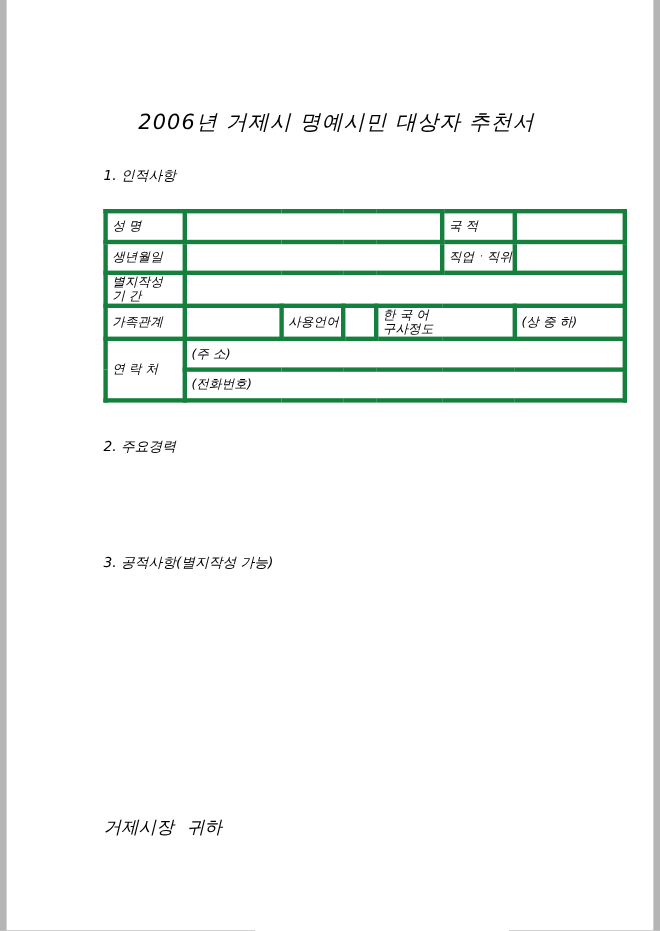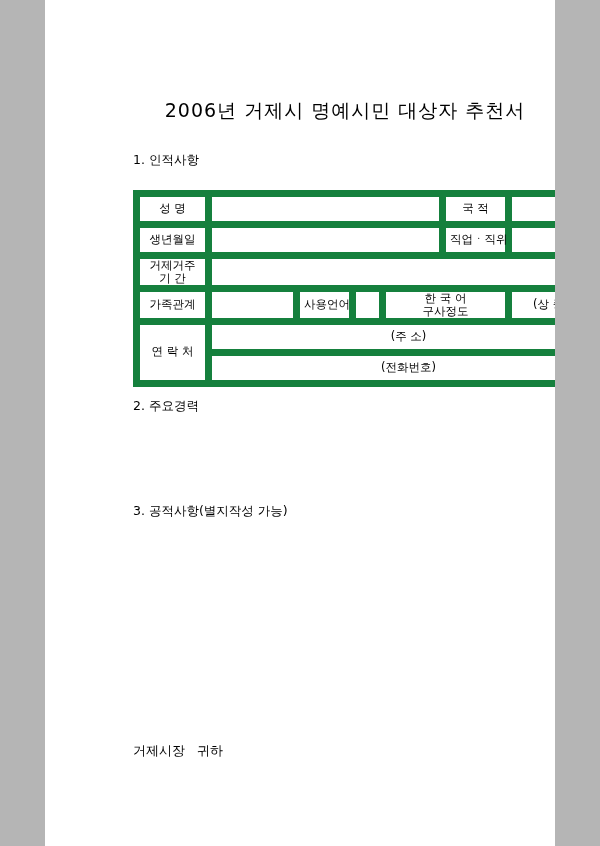--- a/index.html
+++ b/index.html
@@ -2,27 +2,28 @@
 <html><head>
 <meta charset="utf-8">
 <style>
   html, body {
     margin: 0;
     padding: 0;
     background: #b5b5b5;
   }
   .page {
     position: relative;
-    width: 510px;
+    width: 588px;
     height: 846px;
     background: #ffffff;
     margin: 0 auto;
     font-family: "DejaVu Sans", "Liberation Sans", sans-serif;
     color: #000000;
     overflow: hidden;
+    font-style: italic;
   }
   .doc-title {
     position: absolute;
     top: 98px;
     left: 0;
     width: 600px;
     text-align: center;
     font-size: 19px;
     letter-spacing: 1px;
     font-weight: normal;
@@ -47,40 +48,39 @@
     white-space: nowrap;
   }
   .recommender-line .rl-a { display: inline-block; width: 160px; letter-spacing: 3px; }
   .recommender-line .rl-b { display: inline-block; width: 150px; }
   .recommender-line .rl-c { display: inline-block; }
 
   .footer-line {
     position: absolute;
     top: 742px;
     left: 88px;
-    font-size: 13px;
+    font-size: 16px;
     white-space: nowrap;
   }
   .footer-line .fl-b { margin-left: 12px; }
 
   
   table.form {
     position: absolute;
     top: 190px;
     left: 88px;
     width: 472px;
     border-collapse: collapse;
     table-layout: fixed;
   }
   table.form td {
-    border: 7px solid #15803d;
+    border: 4px solid #15803d;
     font-size: 11.5px;
     height: 24px;
     padding: 0 4px;
-    text-align: center;
     vertical-align: middle;
     white-space: nowrap;
     line-height: 1.15;
   }
   td.lbl { letter-spacing: 0px; }
   td.blank { background: #ffffff; }
   td.left { text-align: left; padding-left: 8px; }
   .two-line { display: block; font-size: 11.5px; line-height: 1.12; }
   td.tall { height: 34px; }
   td.contact-label { height: 56px; }
@@ -112,21 +112,21 @@
         <td class="blank"></td>
       </tr>
       <tr>
         <td class="lbl">생년월일</td>
         <td class="blank" colspan="4"></td>
         <td class="lbl">직업ㆍ직위</td>
         <td class="blank"></td>
       </tr>
       <tr>
         <td class="lbl tall">
-          <span class="two-line">거제거주</span>
+          <span class="two-line">별지작성</span>
           <span class="two-line">기    간</span>
         </td>
         <td class="blank tall" colspan="6"></td>
       </tr>
       <tr>
         <td class="lbl tall">가족관계</td>
         <td class="blank tall"></td>
         <td class="lbl tall">사용언어</td>
         <td class="blank tall"></td>
         <td class="lbl tall" colspan="2">

